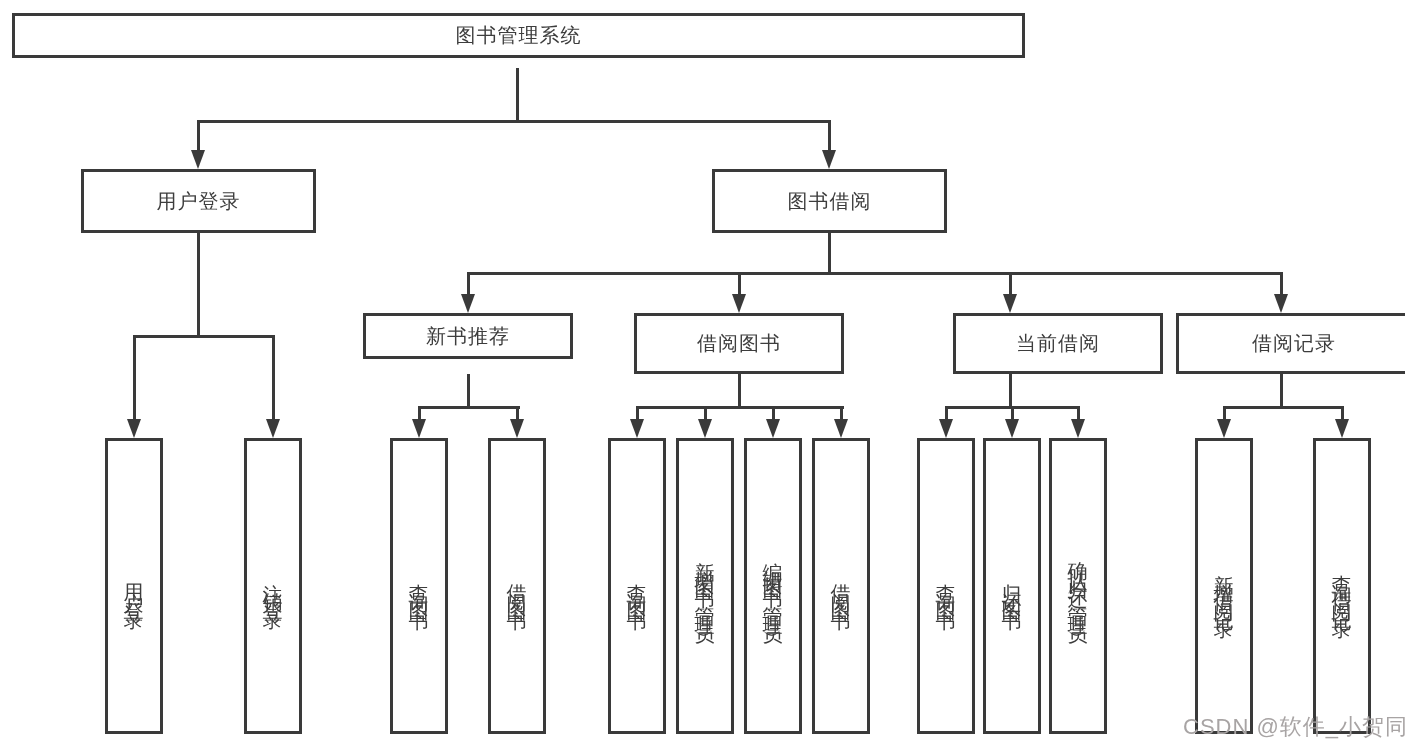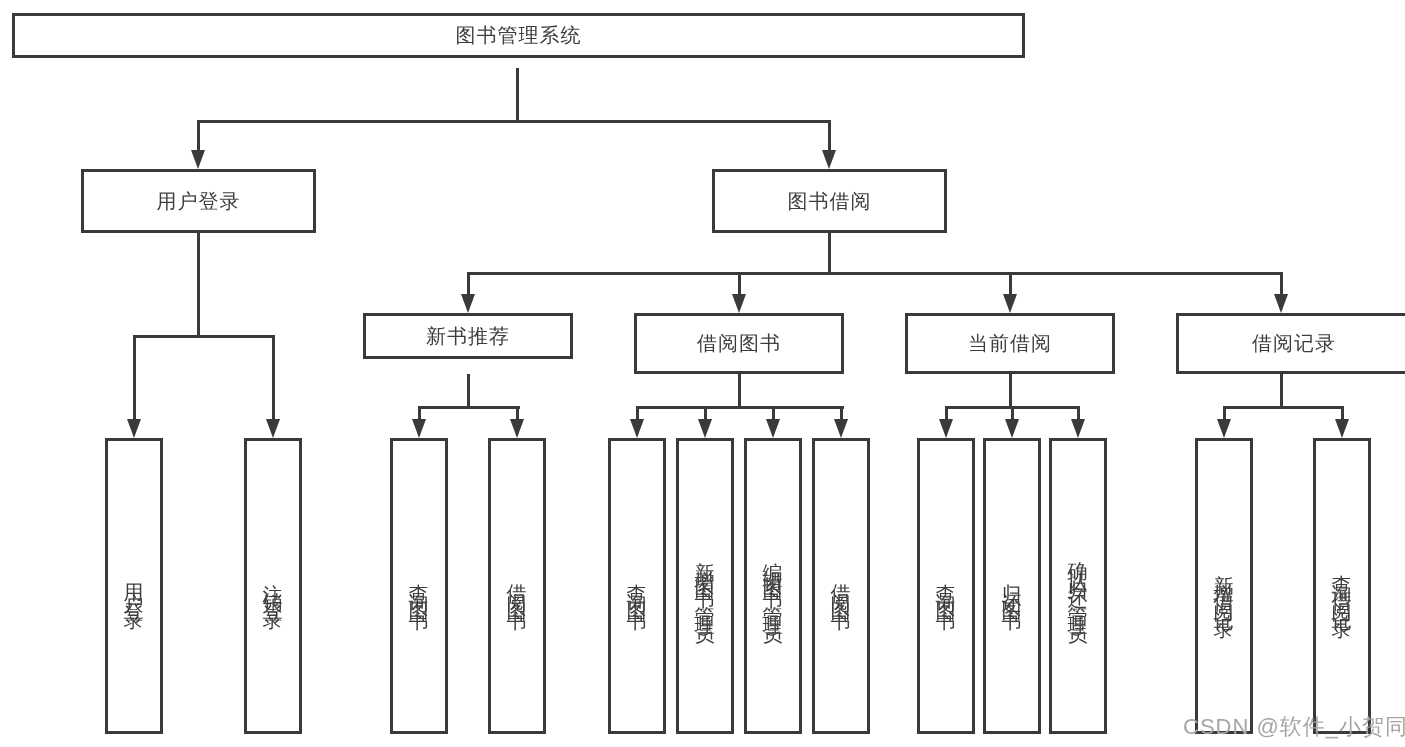--- a/index.html
+++ b/index.html
@@ -38,21 +38,21 @@
 
 <div id="canvas">
 
   <div class="node" style="left:12px;top:13px;width:1013px;height:45px">图书管理系统</div>
 
   <div class="node" style="left:81px;top:169px;width:235px;height:64px">用户登录</div>
   <div class="node" style="left:712px;top:169px;width:235px;height:64px">图书借阅</div>
 
   <div class="node" style="left:363px;top:313px;width:210px;height:46px">新书推荐</div>
   <div class="node" style="left:634px;top:313px;width:210px;height:61px">借阅图书</div>
-  <div class="node" style="left:905px;top:313px;width:210px;height:61px">当前借阅</div>
+  <div class="node" style="left:953px;top:313px;width:210px;height:61px">当前借阅</div>
   <div class="node" style="left:1176px;top:313px;width:236px;height:61px">借阅记录</div>
 
   <div class="leaf" style="left:105px;top:438px;width:58px;height:296px">
       <span>用户登录</span>
     </div>
   <div class="leaf" style="left:244px;top:438px;width:58px;height:296px">
       <span>注销登录</span>
     </div>
   <div class="leaf" style="left:390px;top:438px;width:58px;height:296px">
       <span>查询图书</span>

